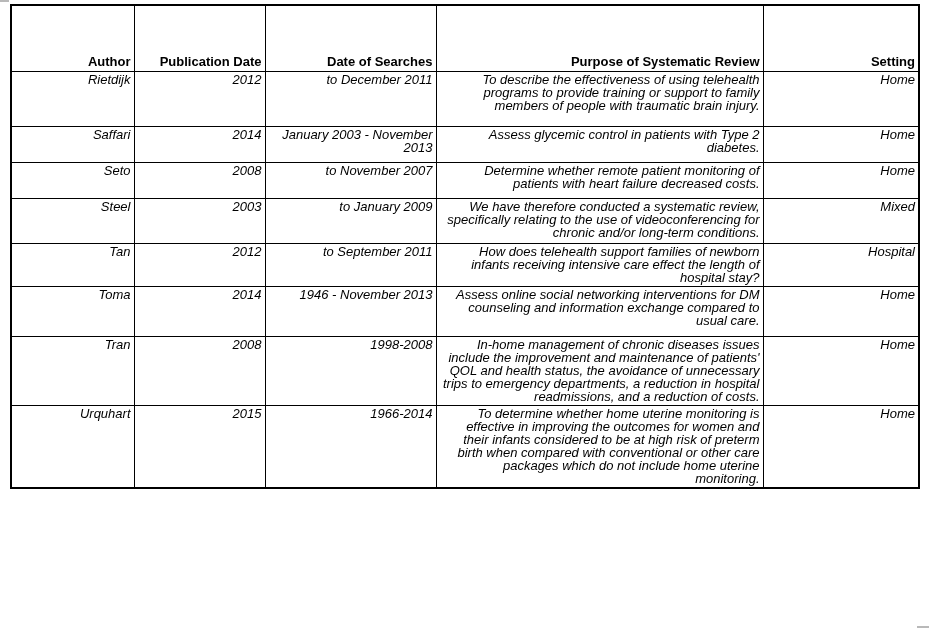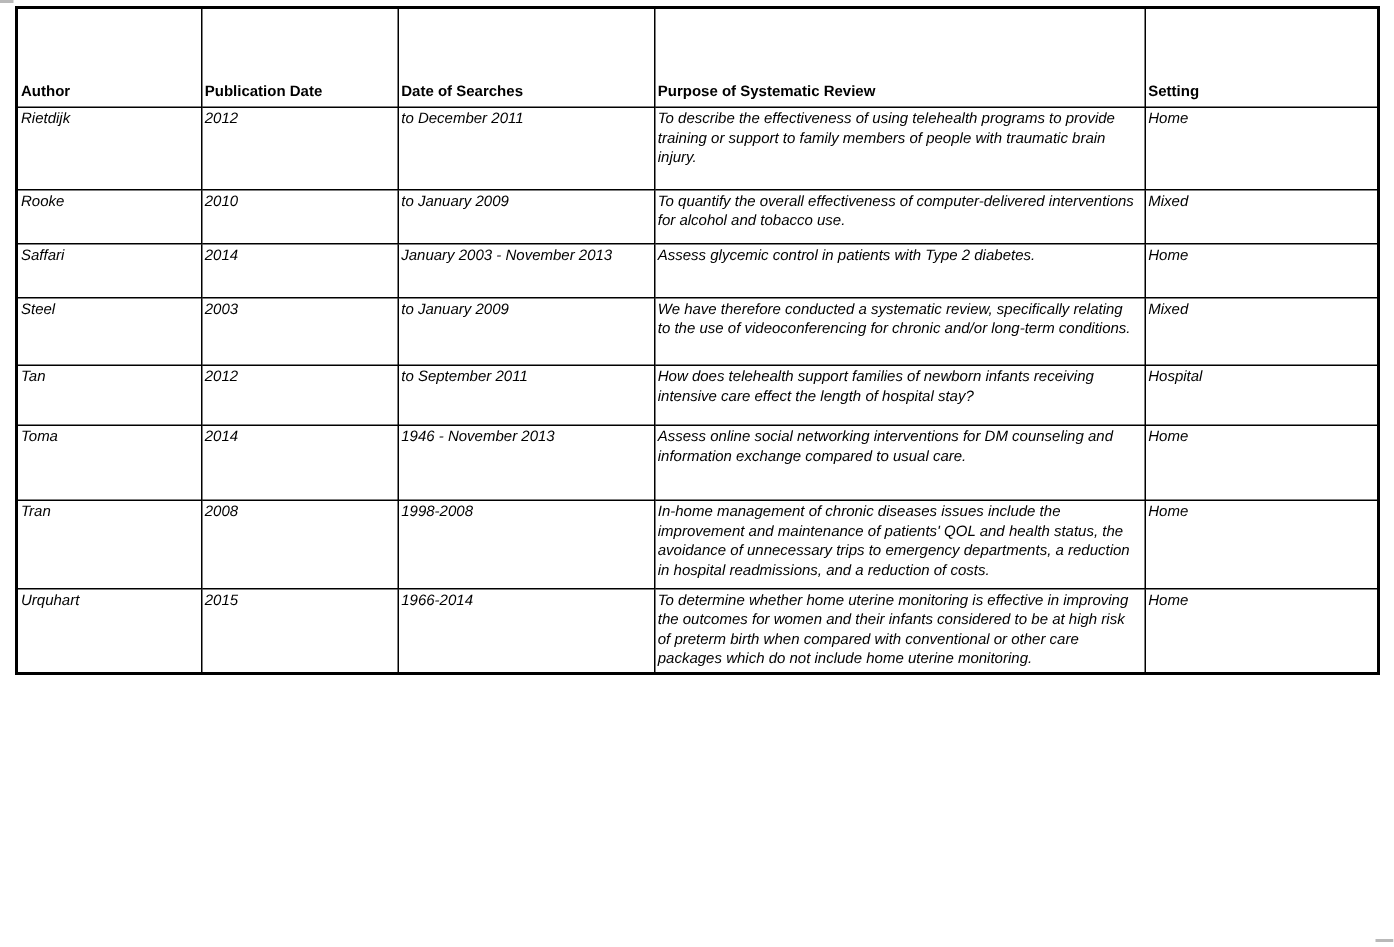--- a/index.html
+++ b/index.html
@@ -21,23 +21,23 @@
     position: absolute;
     left: 10px; top: 4px;
     width: 908px;
     border-collapse: collapse;
     table-layout: fixed;
     border: 2px solid #000000;
   }
   .review-table th, .review-table td {
     border: 1px solid #000000;
     padding: 1px 3px 2px 2px;
-    font-size: 10px;
+    font-size: 13px;
     line-height: 13px;
-    text-align: left;
+    text-align: right;
     overflow: hidden;
   }
   .review-table th {
     vertical-align: bottom;
     font-weight: bold;
     padding-bottom: 3px;
   }
   .review-table td { vertical-align: top; font-style: italic; }
 
   
@@ -79,31 +79,31 @@
     </thead>
     <tbody>
         <tr>
           <td>Rietdijk</td>
           <td>2012</td>
           <td>to December 2011</td>
           <td>To describe the effectiveness of using telehealth programs to provide training or support to family members of people with traumatic brain injury.</td>
           <td>Home</td>
         </tr>
         <tr>
-          <td>Rooke</td>
-          <td>2010</td>
-          <td>to January 2009</td>
-          <td>To quantify the overall effectiveness of computer-delivered interventions for alcohol and tobacco use.</td>
-          <td>Mixed</td>
-        </tr>
-        <tr>
           <td>Saffari</td>
           <td>2014</td>
           <td>January 2003 - November 2013</td>
           <td>Assess glycemic control in patients with Type 2 diabetes.</td>
+          <td>Home</td>
+        </tr>
+        <tr>
+          <td>Seto</td>
+          <td>2008</td>
+          <td>to November 2007</td>
+          <td>Determine whether remote patient monitoring of patients with heart failure decreased costs.</td>
           <td>Home</td>
         </tr>
         <tr>
           <td>Steel</td>
           <td>2003</td>
           <td>to January 2009</td>
           <td>We have therefore conducted a systematic review, specifically relating to the use of videoconferencing for chronic and/or long-term conditions.</td>
           <td>Mixed</td>
         </tr>
         <tr>

